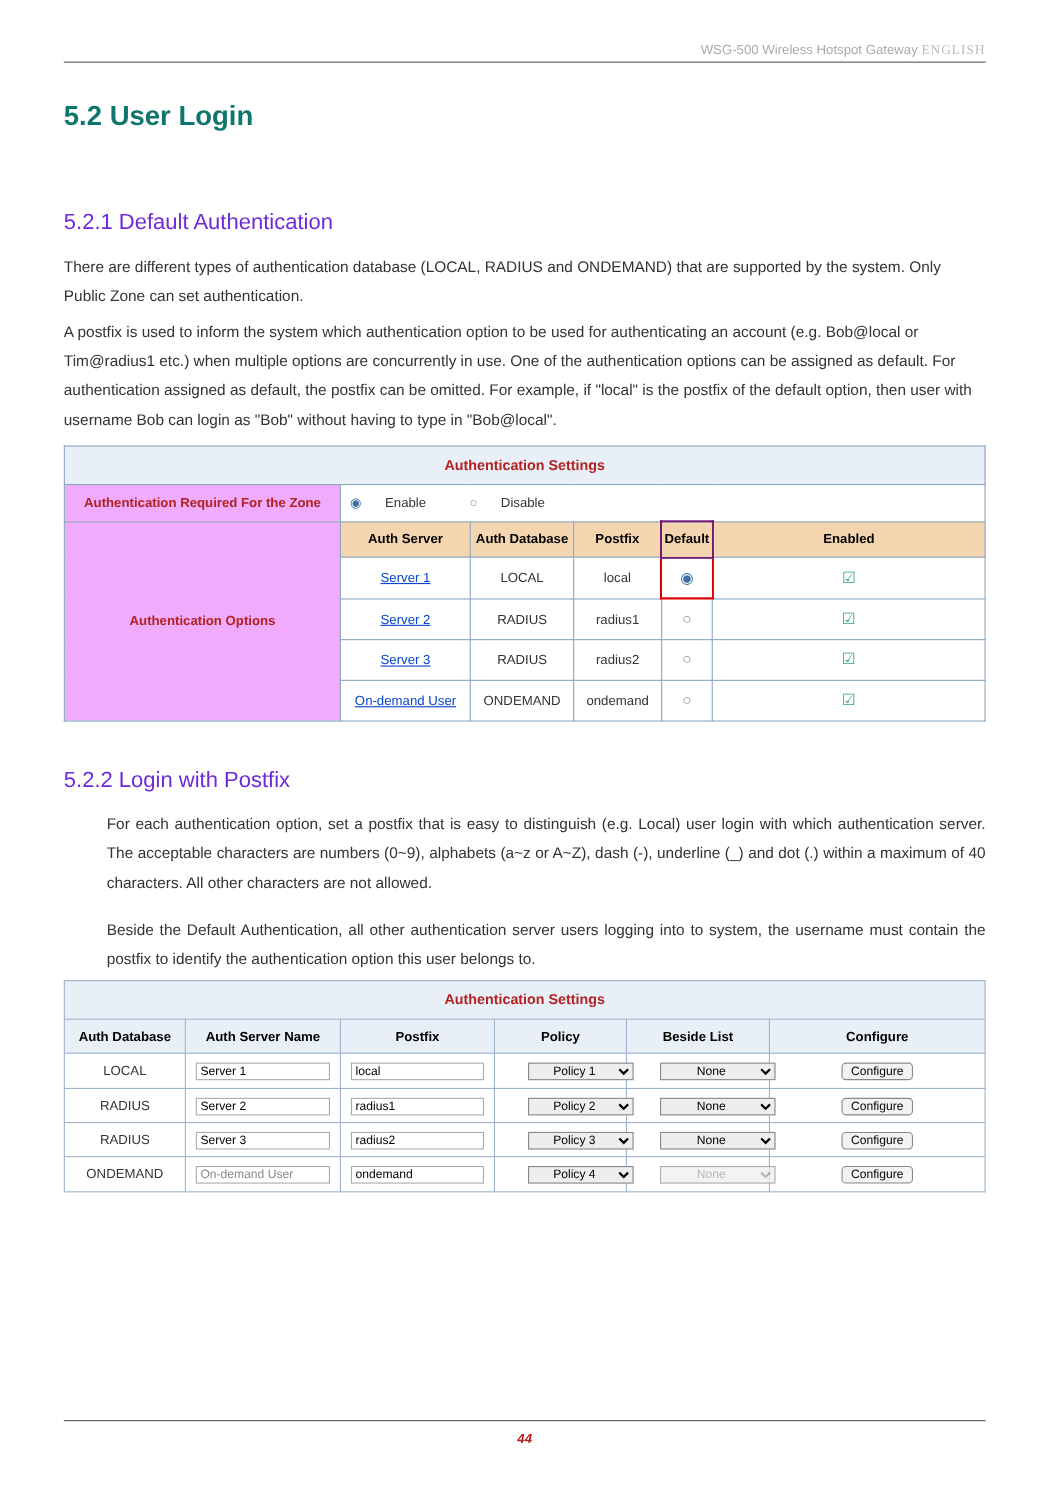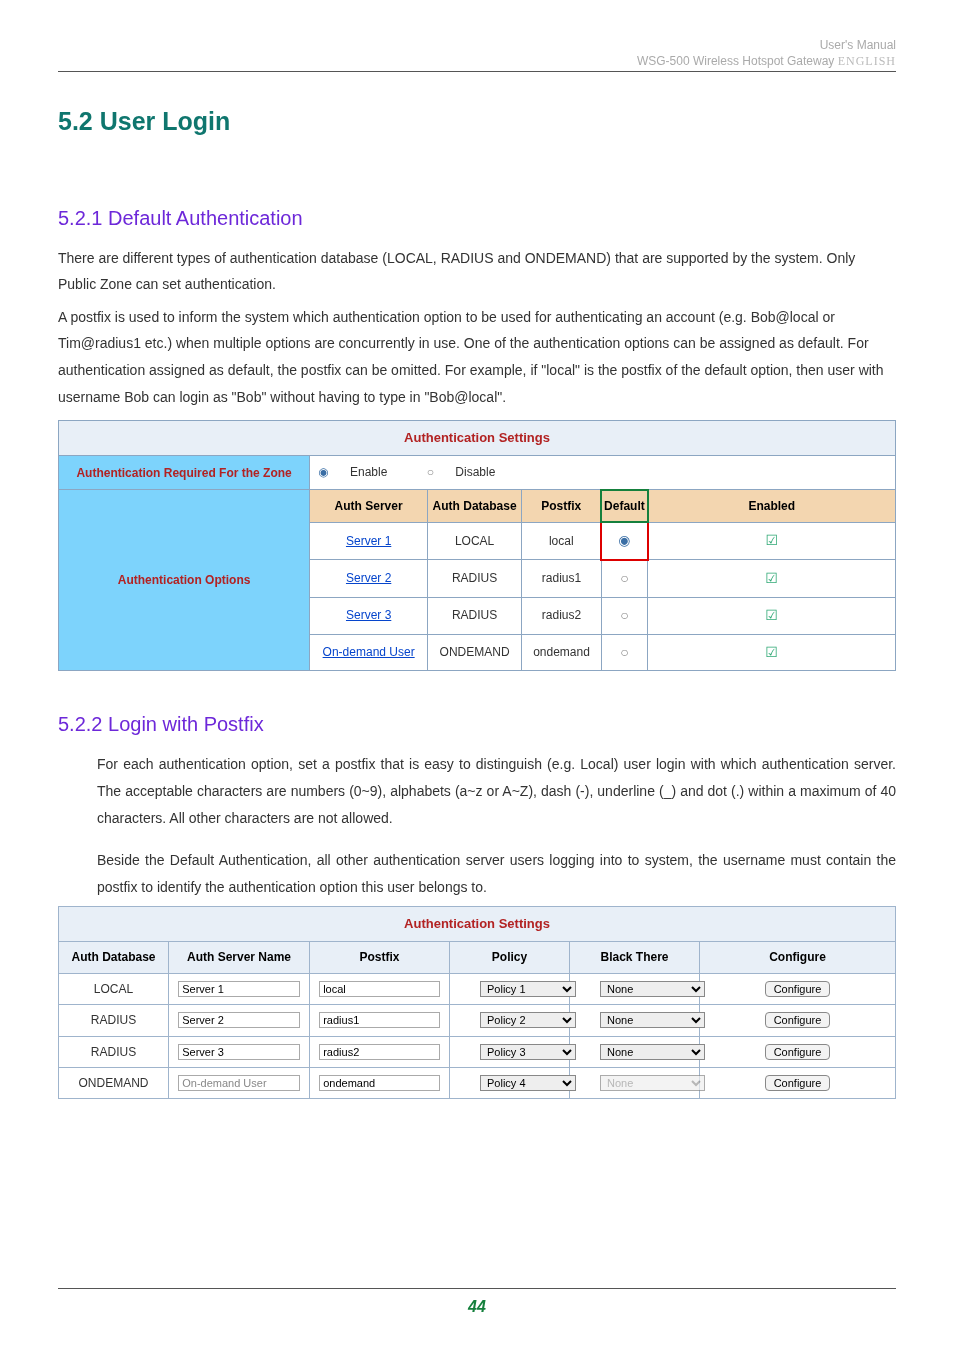--- a/index.html
+++ b/index.html
@@ -61,39 +61,39 @@
   }
   table.auth1 .title-row td {
     background: #e8eff7;
     color: #b22222;
     font-weight: bold;
     font-size: 13px;
     text-align: center;
     padding: 6px;
   }
   table.auth1 .label-cell {
-    background: #7dd3fc;
+    background: #f0abfc;
     color: #b22222;
     font-weight: bold;
     font-size: 12px;
     vertical-align: middle;
   }
   table.auth1 .header-cell {
     background: #f3d6b0;
     color: #000;
     font-weight: bold;
     font-size: 12px;
     padding: 5px 0;
   }
   table.auth1 td.highlight-default {
     background: #fff;
     position: relative;
   }
   table.auth1 td.highlight-default.header-cell {
-    border: 2px solid #15803d;
+    border: 2px solid #701a75;
     background: #f3d6b0;
   }
   table.auth1 td.highlight-default.data {
     border: 2px solid #d00;
     background: #fff;
   }
   a.srv { color: #0645cc; text-decoration: underline; }
   .radio-on, .radio-off { font-size: 14px; color: #555; }
   .radio-on::before { content: "◉"; color: #3a6ea5; }
   .radio-off::before { content: "○"; color: #888; }
@@ -139,21 +139,21 @@
     text-align: left;
   }
   .txt-in[disabled] { color: #888; background: #fff; }
   .sel {
     width: 90%;
     font-size: 11px;
     font-family: Verdana, Arial, sans-serif;
     border: 1px solid #888;
     background: #eee;
     padding: 0 2px;
-    text-align: left;
+    text-align: center;
     margin-left: 24px;
   }
   .sel[disabled]{ color:#999; }
   .btn-cfg {
     font-size: 11px;
     font-family: Verdana, Arial, sans-serif;
     border: 1px solid #888;
     border-radius: 4px;
     background: #f3f3f3;
     padding: 1px 8px;
@@ -161,27 +161,26 @@
   }
 
   .page-footer {
     position: absolute;
     left: 0;
     width: 954px;
     bottom: 30px;
     text-align: center;
   }
   .page-footer hr { border: none; border-top: 1px solid #555; margin: 0 58px 4px 58px; }
-  .page-footer .num { font-size: 16px; font-style: italic; font-weight: bold; color: #15803d; }
+  .page-footer .num { font-size: 12px; font-style: italic; font-weight: bold; color: #b91c1c; }
 </style>
 </head>
 <body>
 
 <div class="header-meta">
-  <div class="line1">User's Manual</div>
   <div class="line2">
     <span>WSG-500 Wireless Hotspot Gateway </span><span class="eng">ENGLISH</span>
   </div>
 </div>
 <hr class="top-rule">
 
 <h1>5.2  User Login</h1>
 
 <h2>5.2.1  Default Authentication</h2>
 <p class="body">There are different types of authentication database (LOCAL, RADIUS and ONDEMAND) that are supported by the system. Only Public Zone can set authentication.</p>
@@ -248,21 +247,21 @@
 <table class="auth2">
   <tbody>
       <tr class="title-row">
     <td colspan="6">Authentication Settings</td>
   </tr>
   <tr>
     <th style="width:110px">Auth Database</th>
     <th style="width:141px">Auth Server Name</th>
     <th style="width:140px">Postfix</th>
     <th style="width:120px">Policy</th>
-    <th style="width:130px">Black There</th>
+    <th style="width:130px">Beside List</th>
     <th>Configure</th>
   </tr>
 
   <tr>
     <td>LOCAL</td>
     <td><input class="txt-in" value="Server 1" style=""></td>
     <td><input class="txt-in" value="local" style=""></td>
     <td><select class="sel"><option>Policy 1</option></select></td>
     <td><select class="sel"><option>None</option></select></td>
     <td><button class="btn-cfg">Configure</button></td>

